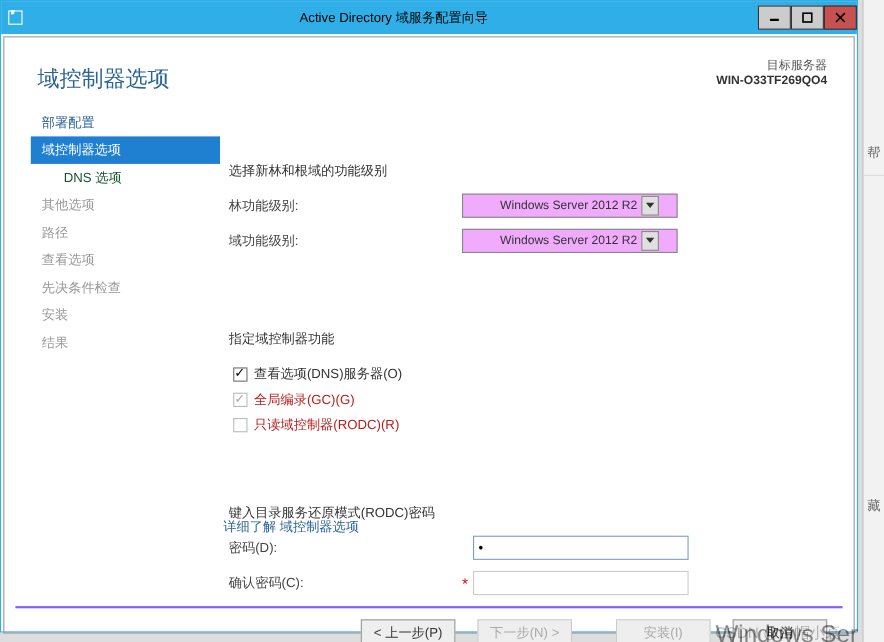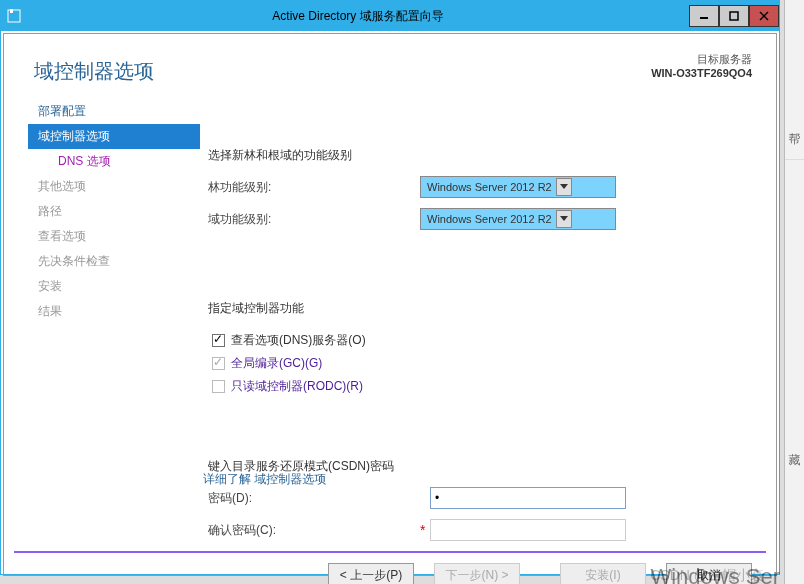--- a/index.html
+++ b/index.html
@@ -17,35 +17,35 @@
   .header-row { display: flex; justify-content: space-between; align-items: flex-start; padding: 0 14px 8px 20px; }
   .page-title { color: #2a6496; font-size: 20px; font-weight: 400; padding-top: 6px; }
   .server-info { text-align: right; font-size: 11px; color: #333; }
   .server-info .lbl { color: #555; }
   .server-info .val { font-weight: bold; }
   .body-row { flex: 1; display: flex; padding: 6px 14px 0 14px; }
   .sidebar { width: 172px; flex-shrink: 0; }
   .sidebar-item { padding: 4px 10px; color: #999; font-size: 12px; white-space: nowrap; }
   .sidebar-item.link { color: #2a6496; }
   .sidebar-item.active { background: #1f7fd1; color: #fff; }
-  .sidebar-item.sub { padding-left: 30px; color: #a21caf; background: transparent; }
+  .sidebar-item.sub { padding-left: 30px; color: #14532d; background: transparent; }
   .main { flex: 1; padding-left: 8px; }
   .section-head { color: #333; font-size: 12px; margin-bottom: 12px; margin-top: 48px; }
   .form-row { display: flex; align-items: center; margin-bottom: 10px; }
   .form-label { width: 212px; color: #444; font-size: 12px; }
-  .select-wrap { display: flex; align-items: center; width: 196px; height: 22px; border: 1px solid #888; background: #7dd3fc; padding: 0 4px 0 6px; font-size: 11px; color: #333; justify-content: flex-start; }
+  .select-wrap { display: flex; align-items: center; width: 196px; height: 22px; border: 1px solid #888; background: #f0abfc; padding: 0 4px 0 22px; font-size: 11px; color: #333; justify-content: center; }
   .select-caret { width: 16px; height: 18px; border: 1px solid #888; display: flex; align-items: center; justify-content: center; background: #e0e0e0; margin-left: 4px; }
   .gap { height: 12px; }
   .cb-row { display: flex; align-items: center; padding: 3px 0 3px 4px; }
   .cb { width: 13px; height: 13px; border: 1px solid #707070; background: #fff; margin-right: 6px; position: relative; }
   .cb.checked::after { content: "✓"; position: absolute; top: -3px; left: 0; font-size: 12px; color: #000; }
   .cb.disabled { border-color: #bbb; }
   .cb.disabled.checked::after { color: #aaa; }
   .cb-label { color: #333; font-size: 12px; }
-  .cb-label.disabled { color: #4c1d95; }
+  .cb-label.disabled { color: #b91c1c; }
   .pwd-input { width: 196px; height: 22px; border: 1px solid #7a9fcd; padding: 0 4px; font-size: 12px; }
   .pwd-input.plain { border: 1px solid #ccc; }
   .star { color: #d00; margin-right: 2px; font-size: 14px; width: 8px; }
   .learn-more { color: #2a6496; font-size: 12px; padding: 4px 0; position: absolute; bottom: 82px; left: 202px; }
   .footer { display: flex; justify-content: flex-end; gap: 20px; padding: 10px 14px 0 14px; border-top: 2px solid #8b5cf6; }
   .btn { min-width: 86px; height: 24px; border: 1px solid #999; background: #eee; font-size: 12px; color: #333; padding: 0 10px; }
   .btn:disabled { color: #aaa; border-color: #ccc; }
   .right-strip { position: absolute; right: 0; top: 0; width: 20px; height: 100%; background: #f2f2f2; border-left: 1px solid #bbb; }
   .strip-item { height: 40px; display: flex; align-items: center; justify-content: center; color: #666; font-size: 12px; border-bottom: 1px solid #ddd; }
   .watermark { position: absolute; bottom: -1px; right: 40px; color: rgba(0,0,0,0.28); font-size: 14px; font-weight: 300; pointer-events: none; }
@@ -146,21 +146,21 @@
         <div class="cb-row">
           <span class="cb checked disabled"></span>
           <span class="cb-label disabled">全局编录(GC)(G)</span>
         </div>
         <div class="cb-row">
           <span class="cb disabled"></span>
           <span class="cb-label disabled">只读域控制器(RODC)(R)</span>
         </div>
 
         <div class="gap"></div>
-        <div class="section-head">键入目录服务还原模式(CSDN)密码</div>
+        <div class="section-head">键入目录服务还原模式(RODC)密码</div>
 
         <div class="form-row">
           <div class="form-label">密码(D):</div>
           <span class="star">&nbsp;</span>
           <input type="text" class="pwd-input" value="•" style="">
         </div>
         <div class="form-row">
           <div class="form-label">确认密码(C):</div>
           <span class="star">*</span>
           <input type="text" class="pwd-input plain" style="">

